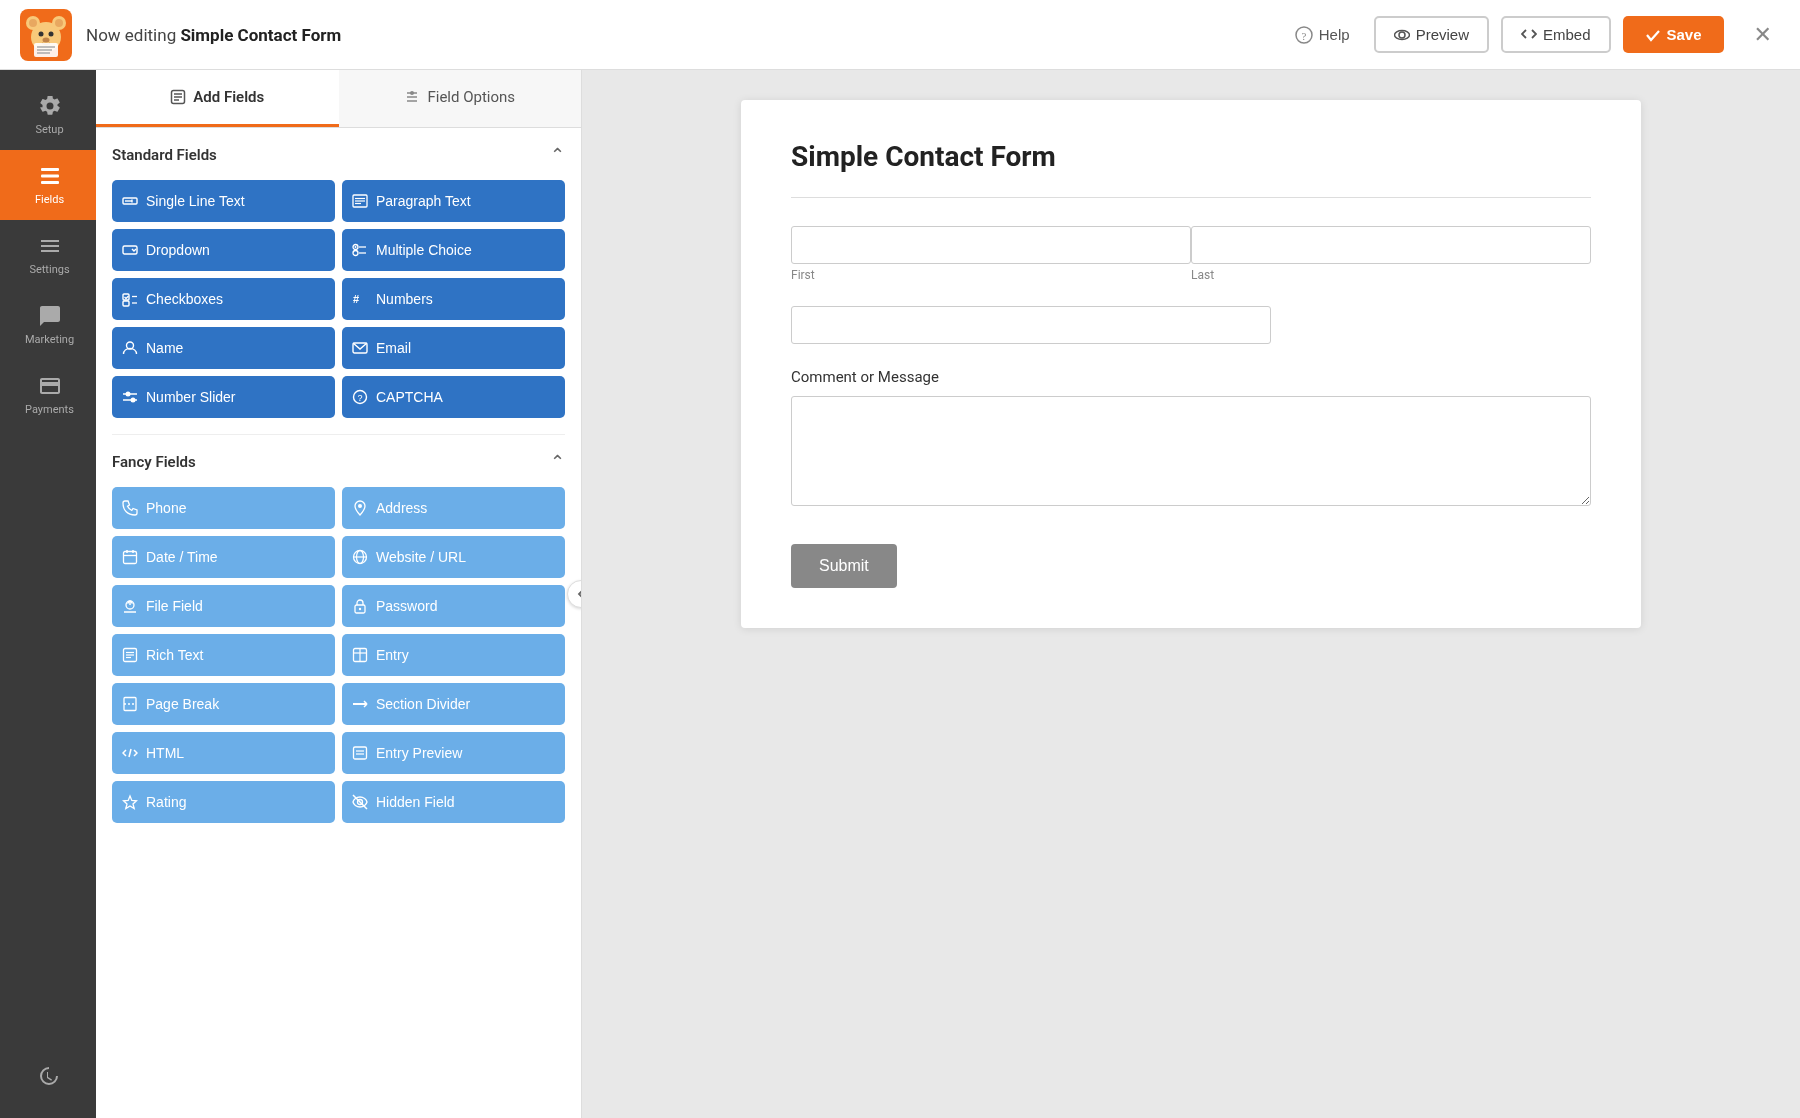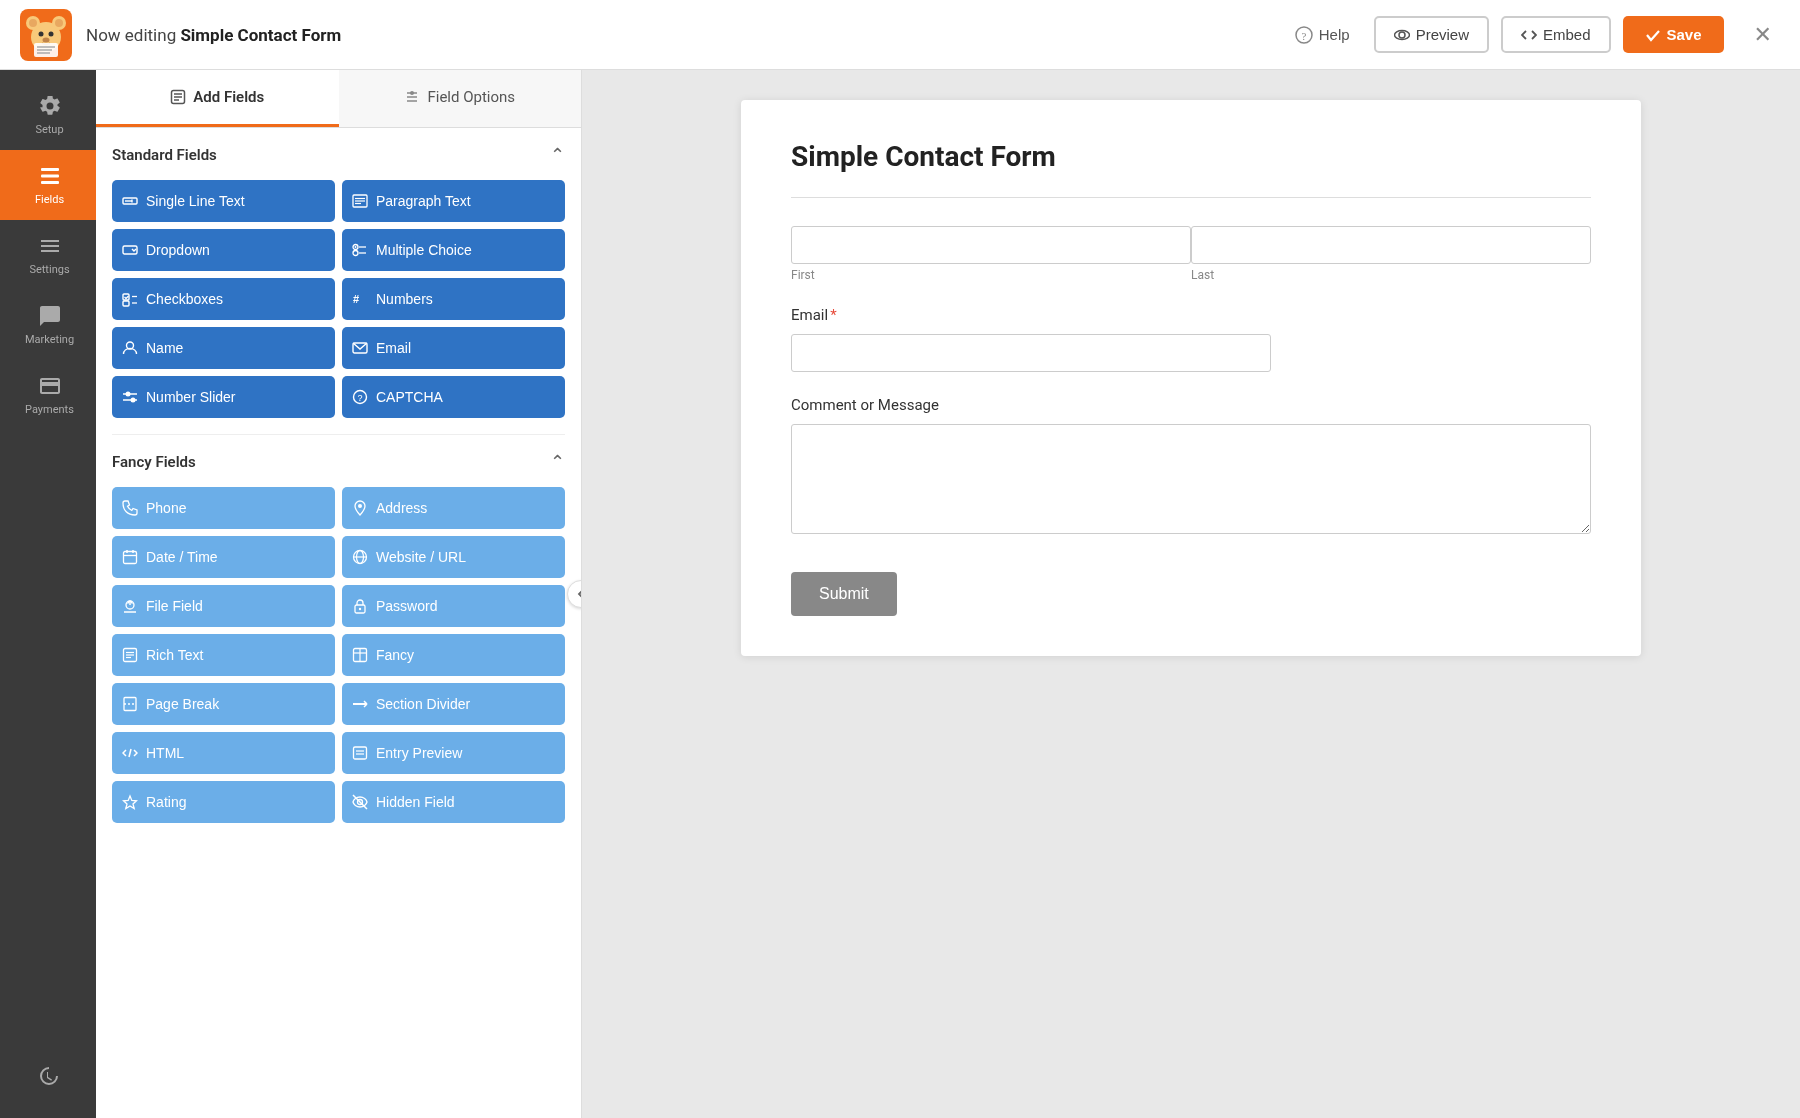--- a/index.html
+++ b/index.html
@@ -43,21 +43,21 @@
       font-size: 15px; color: #555;
       padding: 8px 12px;
     }
     .btn-preview {
       display: flex; align-items: center; gap: 6px;
       background: #fff; border: 2px solid #ccc; border-radius: 5px;
       cursor: pointer; font-size: 15px; color: #444;
       padding: 8px 18px;
     }
     .btn-embed {
-      display: flex; align-items: center; gap: 6px;
+      display: flex; gap: 6px;
       background: #fff; border: 2px solid #ccc; border-radius: 5px;
       cursor: pointer; font-size: 15px; color: #444;
       padding: 8px 18px;
     }
     .btn-save {
       display: flex; align-items: center; gap: 6px;
       background: #f06b1a; border: none; border-radius: 5px;
       cursor: pointer; font-size: 15px; color: #fff; font-weight: 600;
       padding: 10px 22px;
     }
@@ -611,21 +611,21 @@
               </svg>
             <span>Rich Text</span>
           </button>
 
           <button class="field-btn fancy">
             <svg width="16" height="16" viewBox="0 0 16 16">
                 <rect x="1.5" y="1.5" width="13" height="13" rx="1.5" fill="none" stroke="#fff" stroke-width="1.3"></rect>
                 <line x1="8" y1="1.5" x2="8" y2="14.5" stroke="#fff" stroke-width="1.2"></line>
                 <line x1="1.5" y1="6" x2="14.5" y2="6" stroke="#fff" stroke-width="1.2"></line>
               </svg>
-            <span>Fancy</span>
+            <span>Entry</span>
           </button>
 
           <button class="field-btn fancy">
             <svg width="16" height="16" viewBox="0 0 16 16">
                 <rect x="2" y="1.5" width="12" height="13" rx="1" fill="none" stroke="#fff" stroke-width="1.3"></rect>
                 <line x1="2" y1="8" x2="14" y2="8" stroke="#fff" stroke-width="1.5" stroke-dasharray="2,2"></line>
               </svg>
             <span>Page Break</span>
           </button>
 
@@ -696,23 +696,20 @@
           </div>
           <div class="name-field-wrap">
             <input type="text" class="form-input" style="">
             <span class="name-sub-label">Last</span>
           </div>
         </div>
       </div>
 
       
       <div class="form-field-group">
-        <label class="form-label">
-          <span>Email</span><span class="required-star">*</span>
-        </label>
         <input type="email" class="form-input" style="max-width: 480px;">
       </div>
 
       
       <div class="form-field-group">
         <label class="form-label">Comment or Message</label>
         <textarea class="form-textarea" style=""></textarea>
       </div>
 
       

